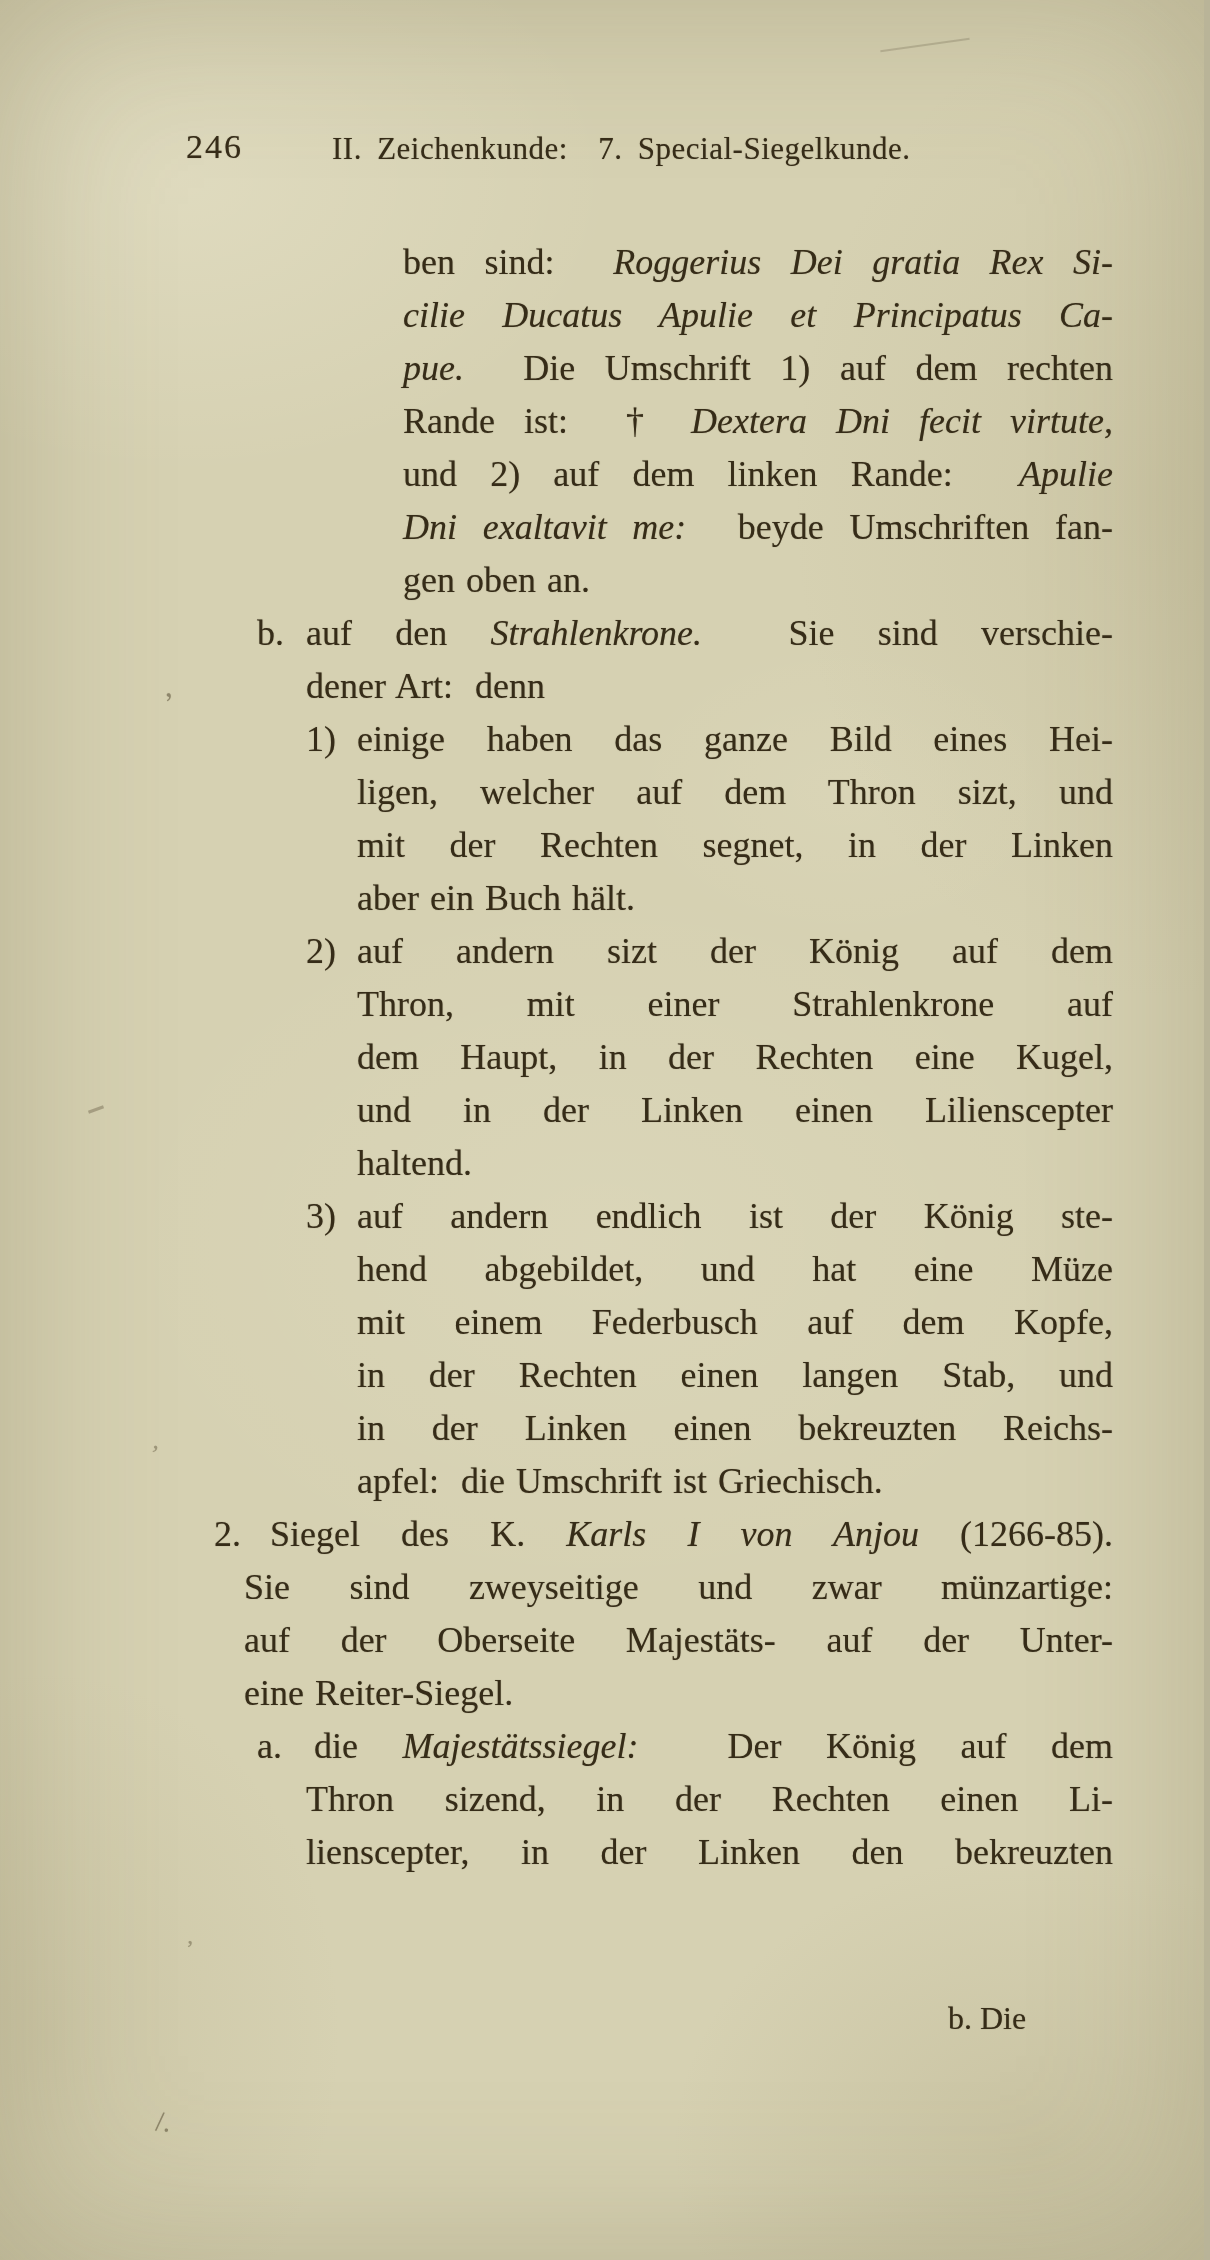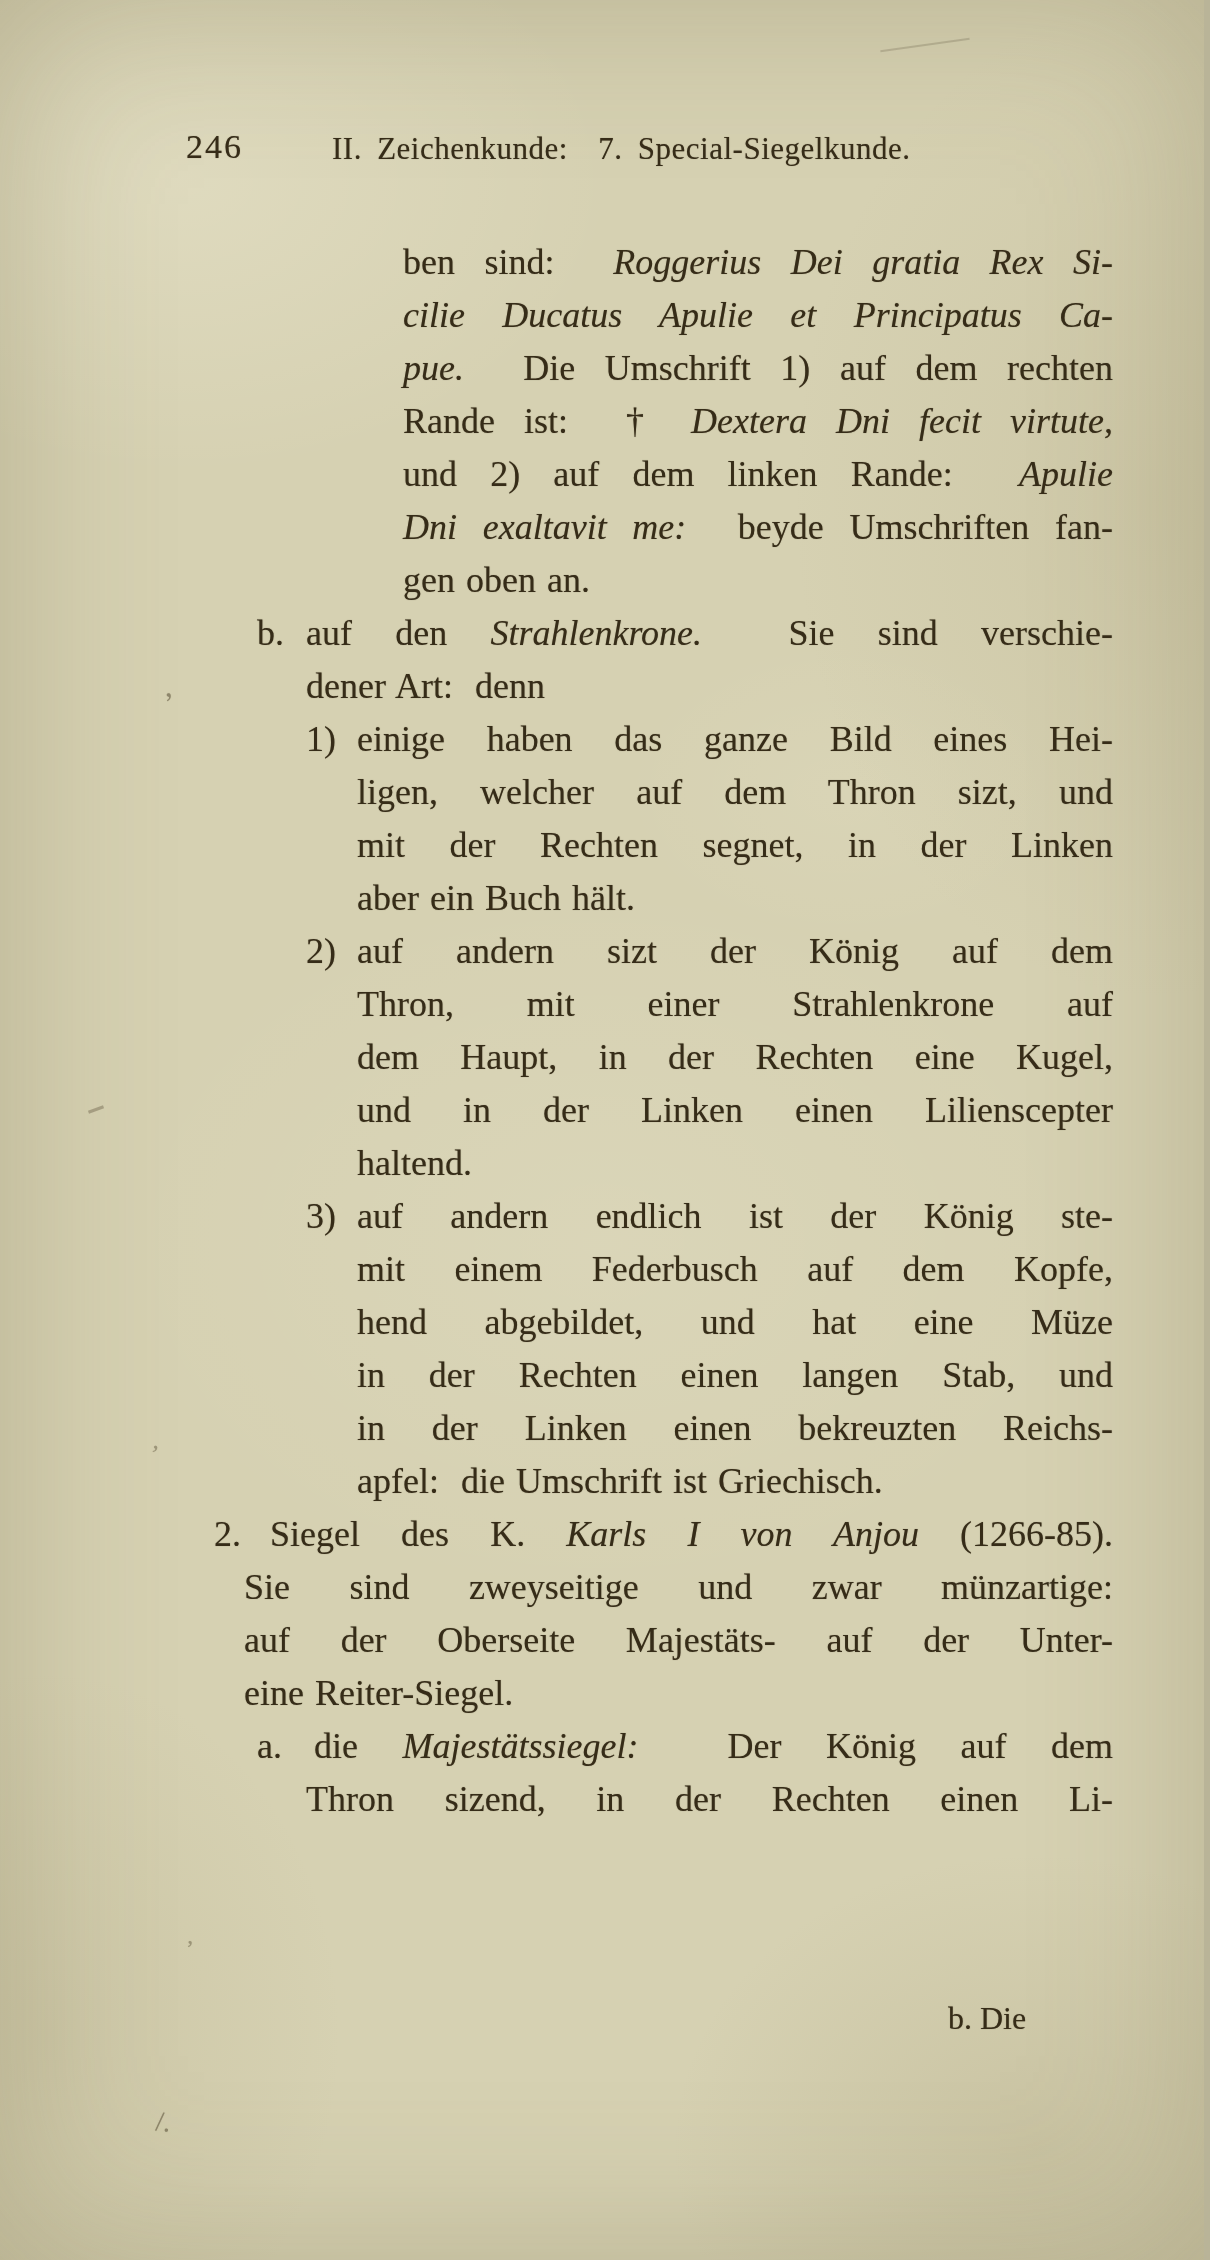--- a/index.html
+++ b/index.html
@@ -76,37 +76,38 @@
         <span class="marker" style="left: -51px;">2)</span>
         <div class="line"><span>auf andern sizt der König auf dem</span></div>
         <div class="line"><span>Thron, mit einer Strahlenkrone auf</span></div>
         <div class="line"><span>dem Haupt, in der Rechten eine Kugel,</span></div>
         <div class="line"><span>und in der Linken einen Lilienscepter</span></div>
         <div class="line end"><span>haltend.</span></div>
       </div>
       <div class="block" style="margin-left: 357px; width: 756px;">
         <span class="marker" style="left: -51px;">3)</span>
         <div class="line"><span>auf andern endlich ist der König ste-</span></div>
+        <div class="line"><span>hend abgebildet, und hat eine Müze</span></div>
         <div class="line"><span>mit einem Federbusch auf dem Kopfe,</span></div>
-        <div class="line"><span>hend abgebildet, und hat eine Müze</span></div>
         <div class="line"><span>in der Rechten einen langen Stab, und</span></div>
         <div class="line"><span>in der Linken einen bekreuzten Reichs-</span></div>
         <div class="line end"><span>apfel:&nbsp; die Umschrift ist Griechisch.</span></div>
       </div>
       <div class="block" style="margin-left: 244px; width: 869px;">
         <span class="marker" style="left: -30px;">2.</span>
         <div class="line" style="text-indent: 26px;"><span>Siegel des K. </span><span class="it">Karls I von Anjou</span><span> (1266-85).</span></div>
         <div class="line"><span>Sie sind zweyseitige und zwar münzartige:</span></div>
         <div class="line"><span>auf der Oberseite Majestäts- auf der Unter-</span></div>
         <div class="line end"><span>eine Reiter-Siegel.</span></div>
       </div>
       <div class="block" style="margin-left: 306px; width: 807px;">
         <span class="marker" style="left: -49px;">a.</span>
         <div class="line" style="text-indent: 8px;"><span>die </span><span class="it">Majestätssiegel:</span><span>&nbsp; Der König auf dem</span></div>
         <div class="line"><span>Thron sizend, in der Rechten einen Li-</span></div>
+        <div class="line"><span>lienscepter, in der Linken den bekreuzten</span></div>
       </div>
     </div>
 
   <div class="catchword">b. Die</div>
 
 <div class="artifact" style="left: 165px; top: 688px; font-size: 30px; opacity: 0.5; transform: rotate(-10deg);">’</div>
     <div class="artifact" style="left: 150px; top: 1442px; font-size: 26px; opacity: 0.4; transform: rotate(8deg);">’</div>
     <div class="artifact" style="left: 88px; top: 1108px; width: 16px; height: 3px; background: rgba(70, 60, 38, 0.32); transform: rotate(-20deg);"></div>
     <div class="artifact" style="left: 156px; top: 2108px; font-size: 28px; opacity: 0.5; transform: rotate(6deg);">/.</div>
     <div class="artifact" style="left: 880px; top: 44px; width: 90px; height: 2px; background: rgba(70, 60, 38, 0.2); transform: rotate(-8deg);"></div>

